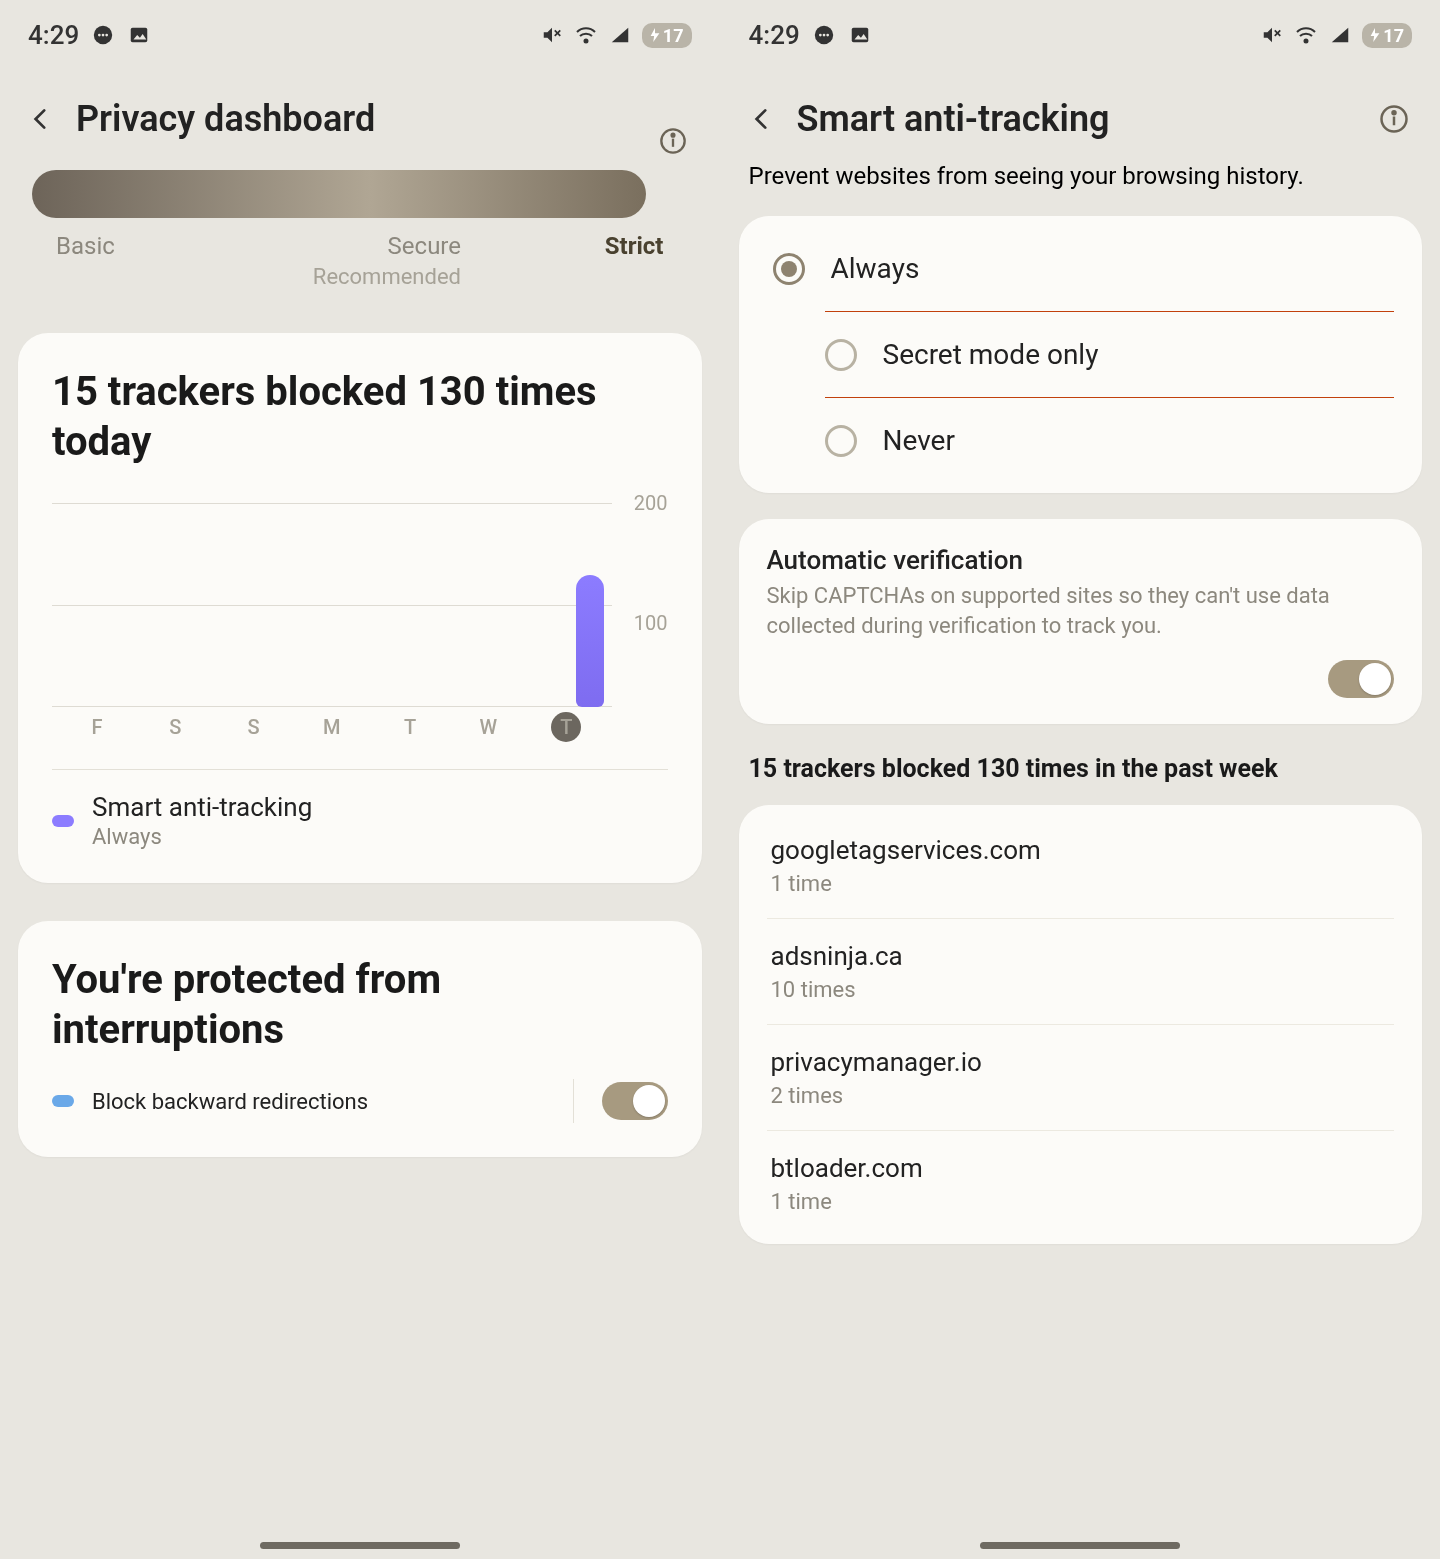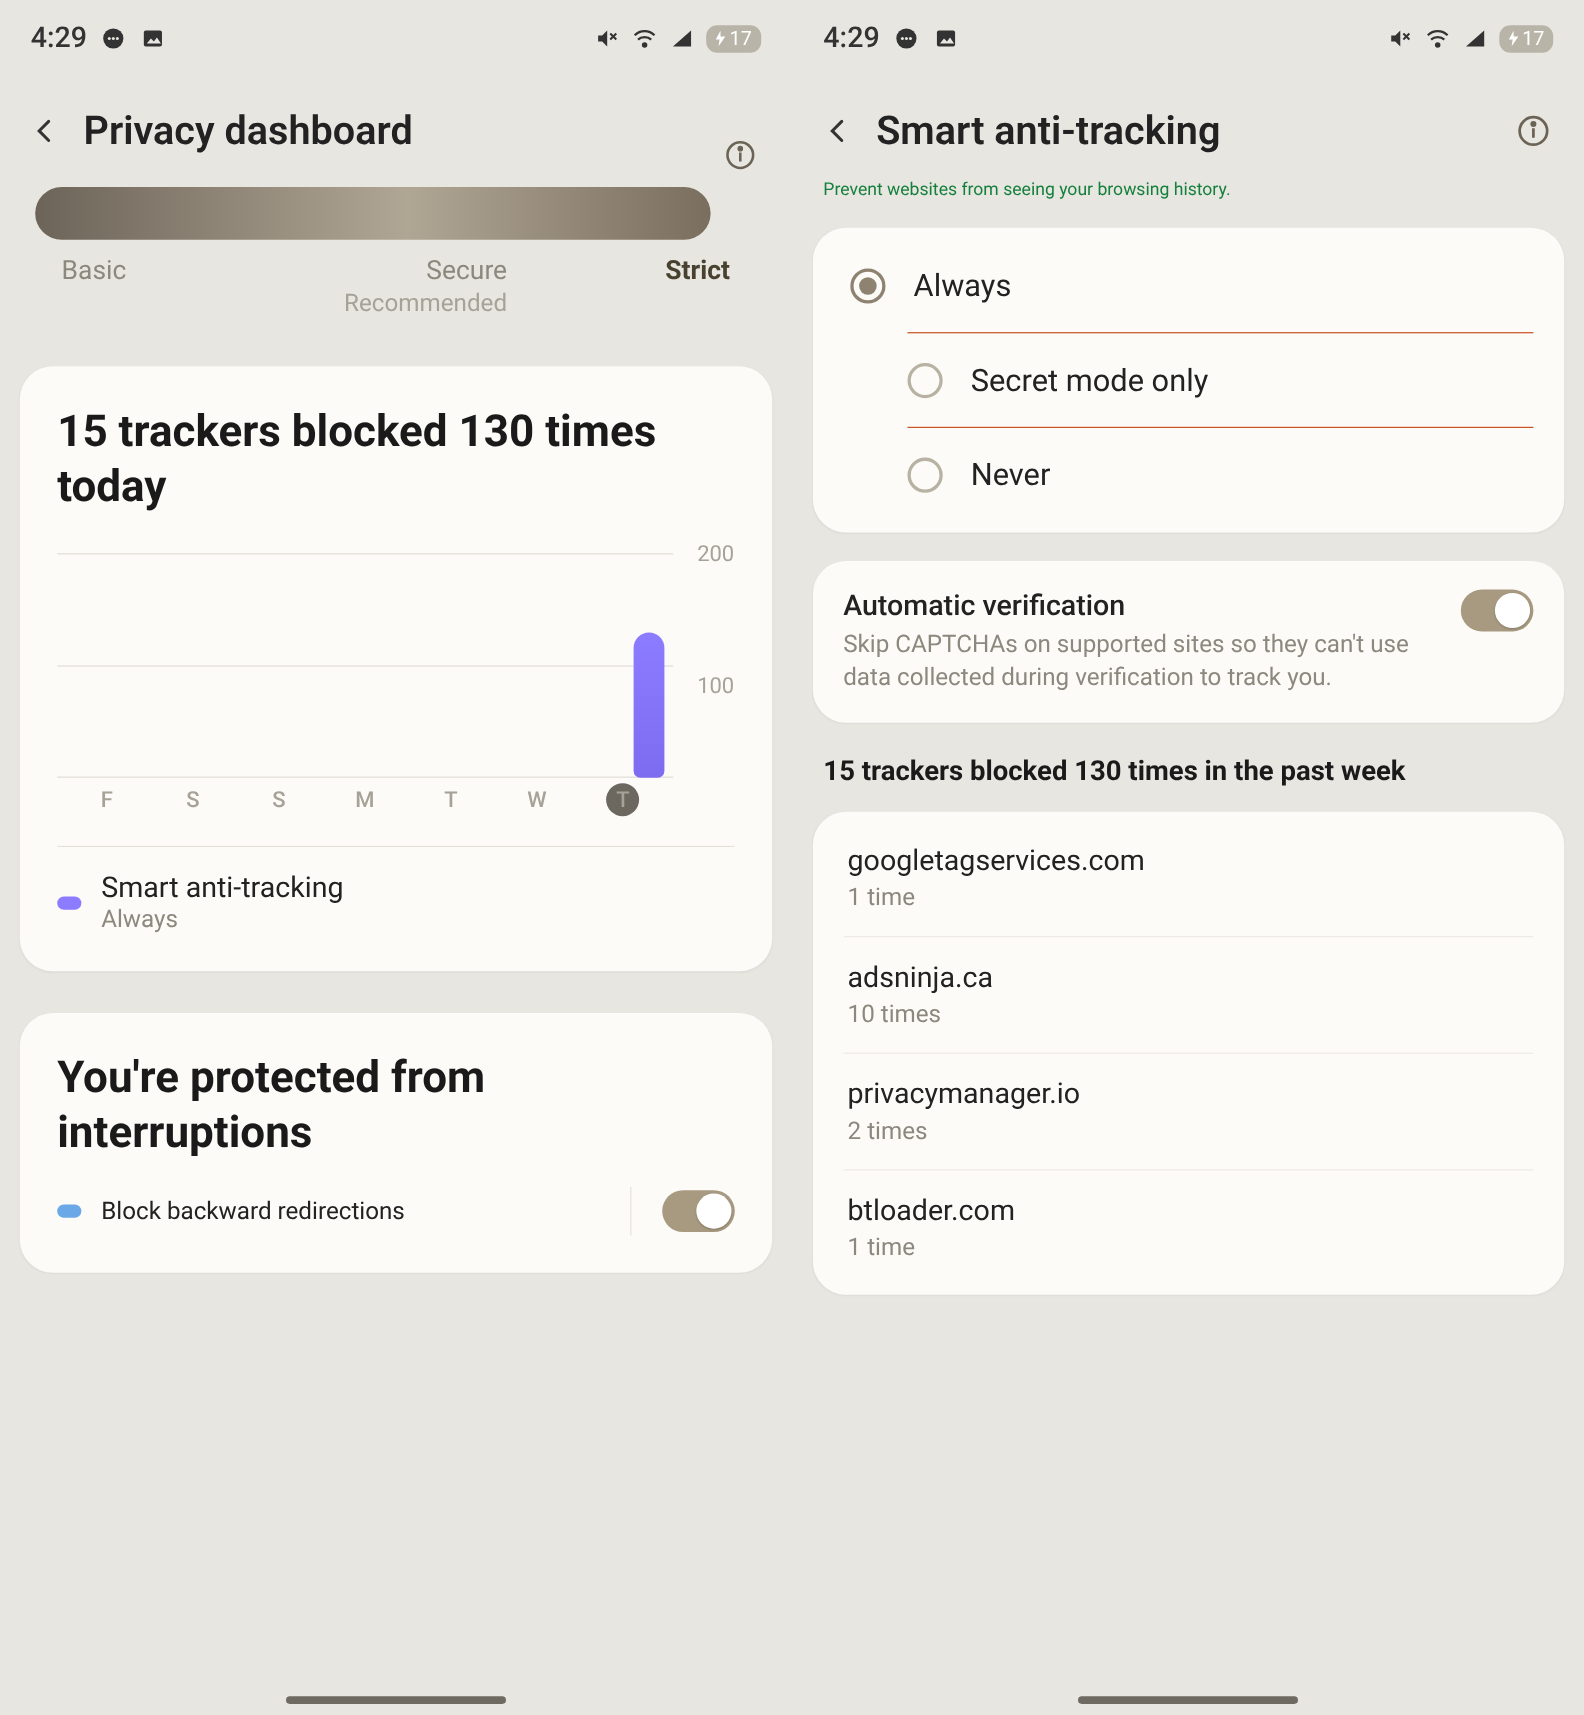--- a/index.html
+++ b/index.html
@@ -36,21 +36,21 @@
     color: #333;
     padding: 0 10px;
   }
   .statusbar .left { display:flex; align-items:center; gap:12px; }
   .statusbar .spacer { flex: 1; }
   .statusbar .right { display:flex; align-items:center; gap:10px; }
   .s-icon { width: 24px; height:24px; display:inline-flex; align-items:center; justify-content:center; }
   .pill-batt {
     display:inline-flex; align-items:center; justify-content:center;
     background:#b9b4a8; color:#fff; border-radius:10px;
-    font-size:18px; font-weight:400; padding:2px 8px;
+    font-size:18px; font-weight:700; padding:2px 8px;
     min-width:46px;
   }
 
   
   .header {
     display:flex; align-items:center; gap:18px;
     padding: 28px 10px 20px 6px;
   }
   .back { width:34px; height:34px; display:flex; align-items:center; justify-content:center; color:#444; }
   .title { font-size: 36px; font-weight: 600; color:#222; flex:1; }
@@ -142,42 +142,42 @@
   }
   .switch.on { background:#a79a80; }
   .switch .knob {
     position:absolute; top:3px; width:32px; height:32px; border-radius:50%;
     background:#fff; box-shadow:0 1px 2px rgba(0,0,0,.2);
   }
   .switch.on .knob { right:3px; }
 
   
   .subtitle {
-    font-size:16px; color:#15803d; padding: 2px 10px 0;
+    font-size:24px; color:#000000; padding: 2px 10px 0;
   }
   .card.tight { padding:10px 28px; margin-top:26px; }
   .radio-row {
     display:flex; align-items:center; gap:26px;
     padding:26px 6px;
   }
   .radio-row + .radio-row { border-top:1px solid #ece9e0; margin-left:58px; padding-left:0;}
   .radio-row:nth-child(2),
   .radio-row:nth-child(3) {
     border-top:1px solid #c2410c;
   }
   .radio-outer {
     width:32px; height:32px; border-radius:50%;
     border:3px solid #b8b2a3; display:flex; align-items:center; justify-content:center;
     flex:none;
   }
   .radio-outer.checked { border-color:#8e8370; }
   .radio-inner { width:16px; height:16px; border-radius:50%; background:#8e8370; }
   .radio-label { font-size:28px; color:#222; }
 
-  .av-card { padding:26px 28px; margin-top:26px; display:flex; align-items:flex-start; gap:20px;}
+  .av-card { padding:26px 28px; margin-top:26px; display:flex; align-items:flex-end; gap:20px;flex-direction:column;}
   .av-text { flex:1; }
   .av-text .t { font-size:26px; color:#222; font-weight:500;}
   .av-text .d { font-size:22px; color:#8c887e; margin-top:6px; line-height:1.35;}
 
   .section-heading {
     font-size:25px; font-weight:700; color:#1a1a1a;
     padding: 30px 10px 0;
   }
 
   .list-card { padding: 8px 28px; margin-top:22px;}

